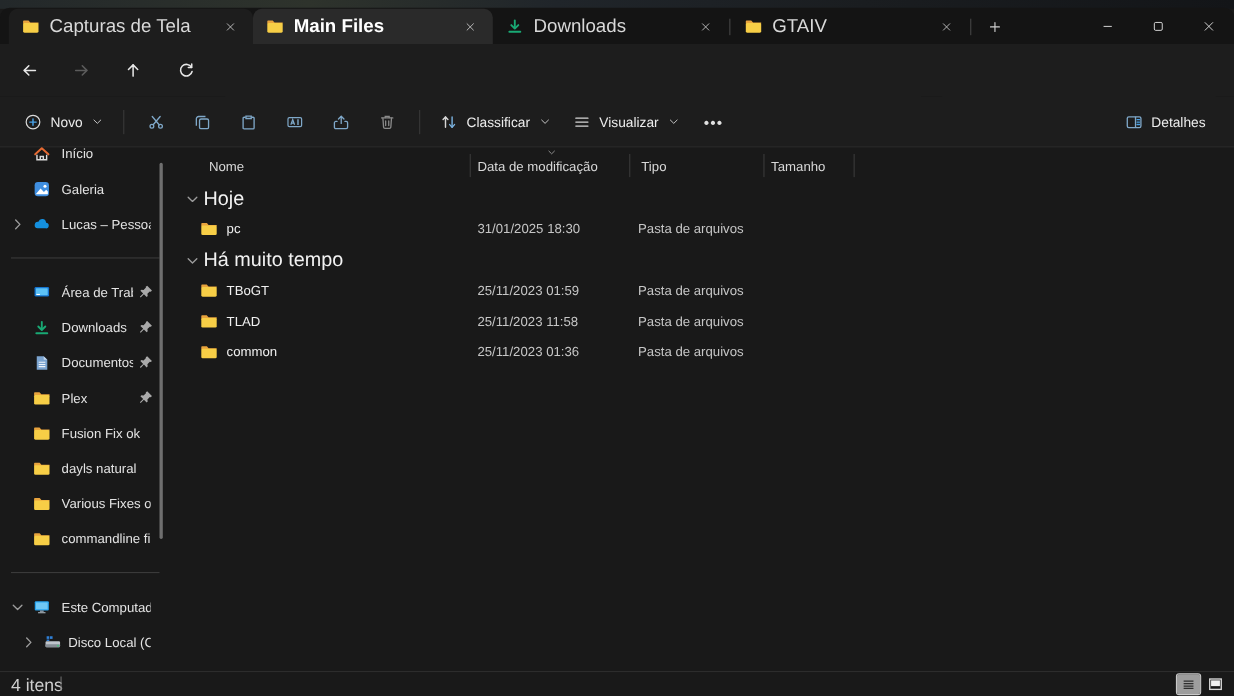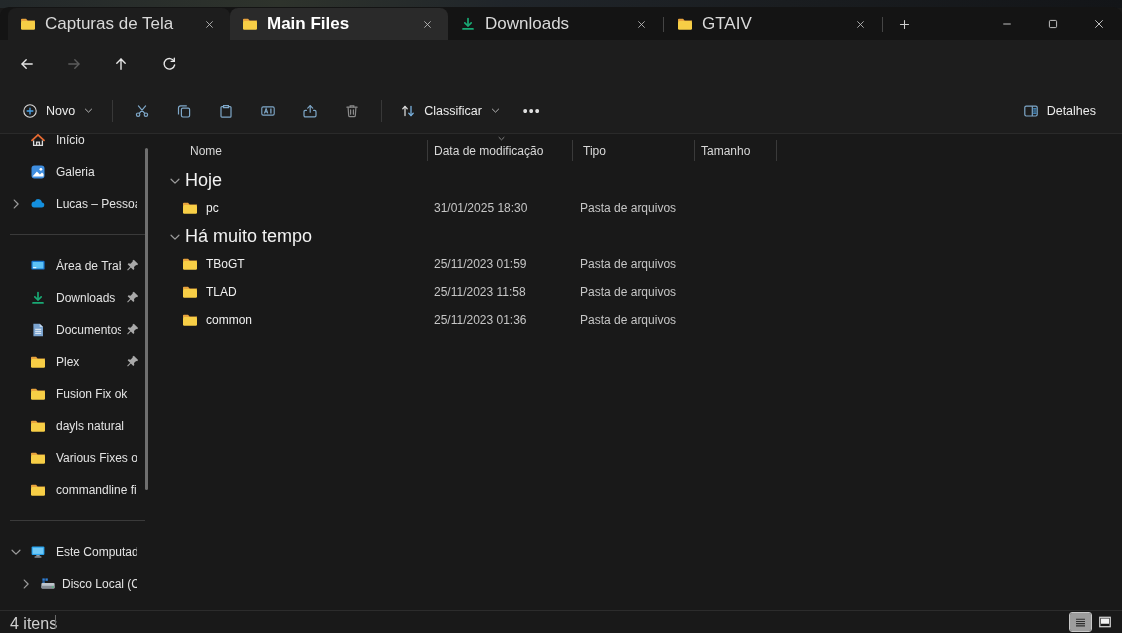--- a/index.html
+++ b/index.html
@@ -400,20 +400,35 @@
               </g>
             </svg>
           </span>
         <span>Classificar</span>
         <span>
             <svg width="11" height="11" viewBox="0 0 16 16" fill="none">
               <path d="M3.5 6 8 10.4 12.5 6" stroke="#c9c9c9" stroke-width="1.3" stroke-linecap="round" stroke-linejoin="round"></path>
             </svg>
           </span>
       </div>
+      <div class="cmd-btn">
+        <span>
+            <svg width="16" height="16" viewBox="0 0 16 16" fill="none">
+              <g stroke="#d6d6d6" stroke-width="1.2" stroke-linecap="round">
+                <path d="M2.5 4.4h11M2.5 8h11M2.5 11.6h11"></path>
+              </g>
+            </svg>
+          </span>
+        <span>Visualizar</span>
+        <span>
+            <svg width="11" height="11" viewBox="0 0 16 16" fill="none">
+              <path d="M3.5 6 8 10.4 12.5 6" stroke="#c9c9c9" stroke-width="1.3" stroke-linecap="round" stroke-linejoin="round"></path>
+            </svg>
+          </span>
+      </div>
       <div class="cmd-more">•••</div>
     </div>
     <div class="cmd-right">
       <div class="cmd-btn">
         <span>
             <svg width="16" height="16" viewBox="0 0 16 16" fill="none">
               <g stroke-width="1.2">
                 <rect x="1.8" y="3.2" width="12.4" height="9.8" rx="1.4" stroke="#7fa8c9"></rect>
                 <path d="M9.3 3.2v9.8" stroke="#7fa8c9"></path>
                 <g stroke="#4aa3e8" stroke-linecap="round">

